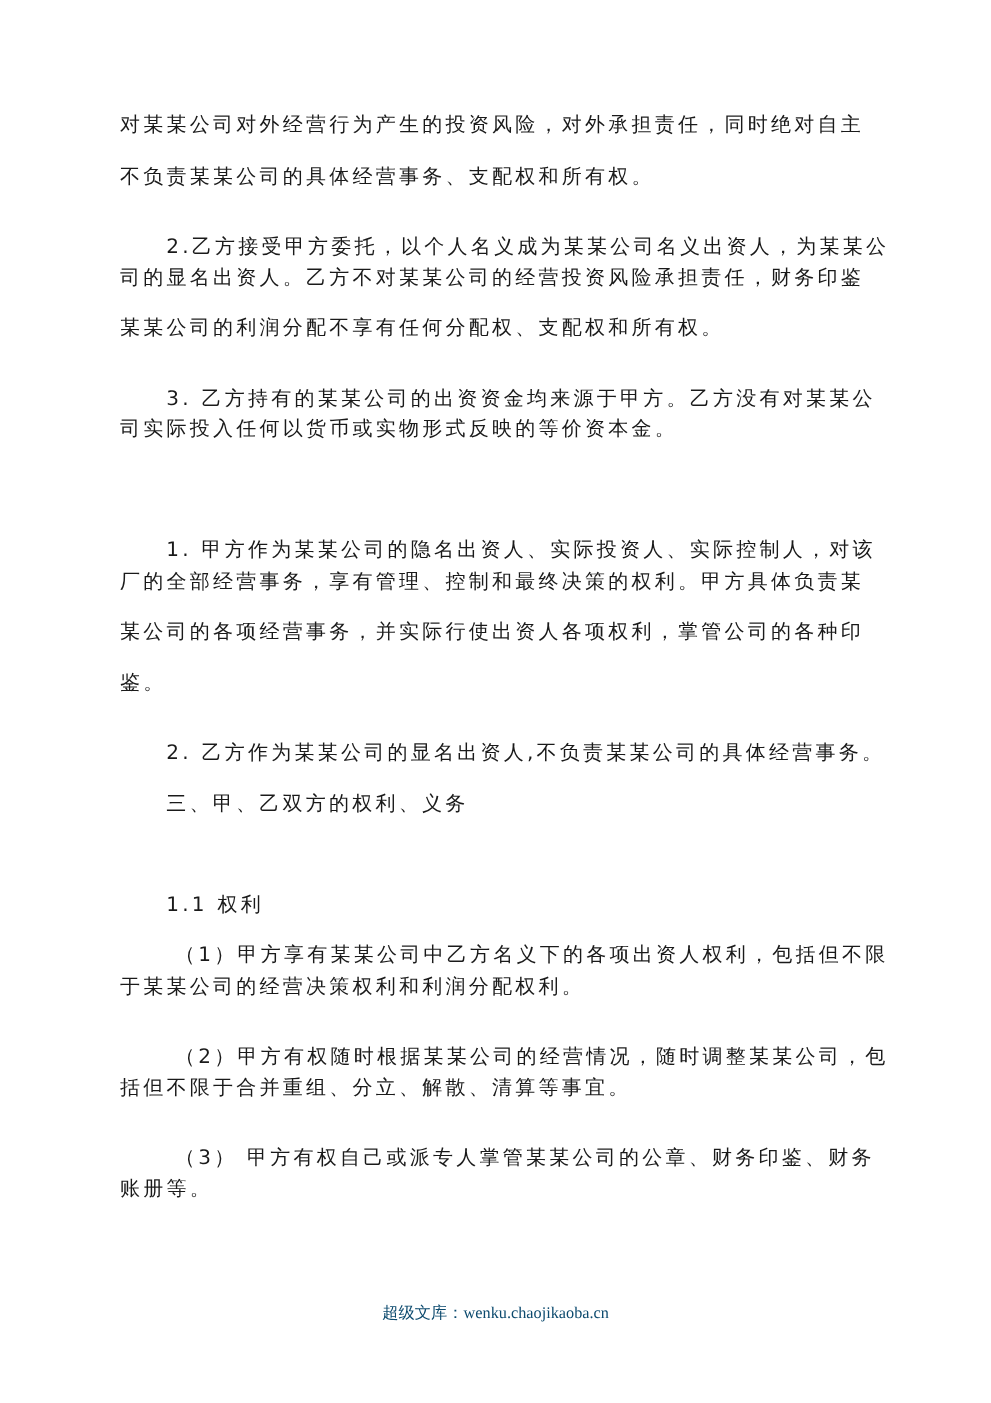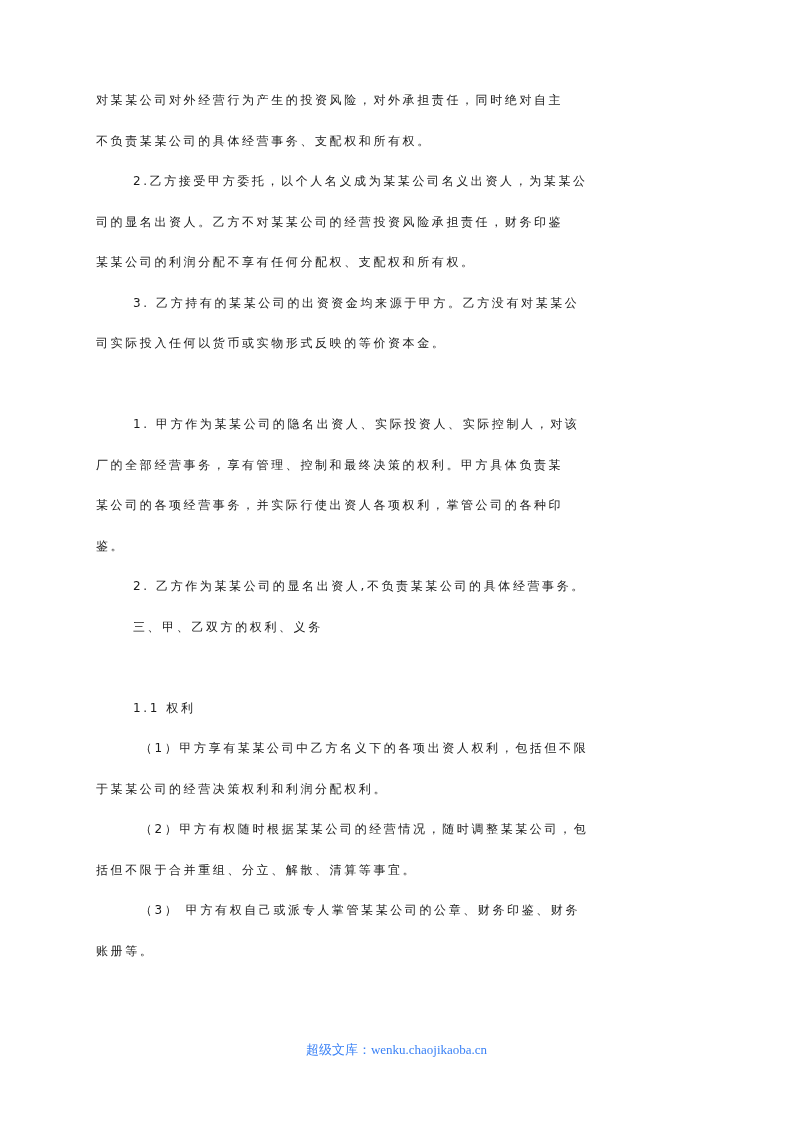--- a/index.html
+++ b/index.html
@@ -1,24 +1,24 @@
 <!DOCTYPE html>
 <html><head>
 <meta charset="utf-8">
 <style>
   html, body { margin:0; padding:0; background:#ffffff; }
   body { width:793px; height:1122px; position:relative; overflow:hidden;
          font-family: "DejaVu Sans", sans-serif; color:#1a1a1a; }
   .page { position:absolute; left:0; top:0; width:793px; height:1122px; background:#fff; }
-  .line { position:absolute; left:96px; width:604px; font-size:12px; line-height:20px;
+  .line { position:absolute; left:96px; width:604px; font-size:16px; line-height:20px;
           white-space:nowrap; letter-spacing:2.6px; }
-  .indent { left:133px; width:567px; }
+  .indent { left:133px; width:567px;margin-top:16px; }
   .indent2 { left:140px; }
   .footer { position:absolute; top:1041px; left:0; width:793px; text-align:center;
-            font-family: "Liberation Serif", serif; font-size:13px; color:#3b82f6; }
+            font-family: "Liberation Serif", serif; font-size:13px; color:#0c4a6e; }
 </style>
 </head>
 <body>
 
 <div class="page">
   <div class="line" style="top:90px">对某某公司对外经营行为产生的投资风险，对外承担责任，同时绝对自主</div>
   <div class="line" style="top:131px">不负责某某公司的具体经营事务、支配权和所有权。</div>
   <div class="line indent" style="top:171px">2.乙方接受甲方委托，以个人名义成为某某公司名义出资人，为某某公</div>
   <div class="line" style="top:212px">司的显名出资人。乙方不对某某公司的经营投资风险承担责任，财务印鉴</div>
   <div class="line" style="top:252px">某某公司的利润分配不享有任何分配权、支配权和所有权。</div>

